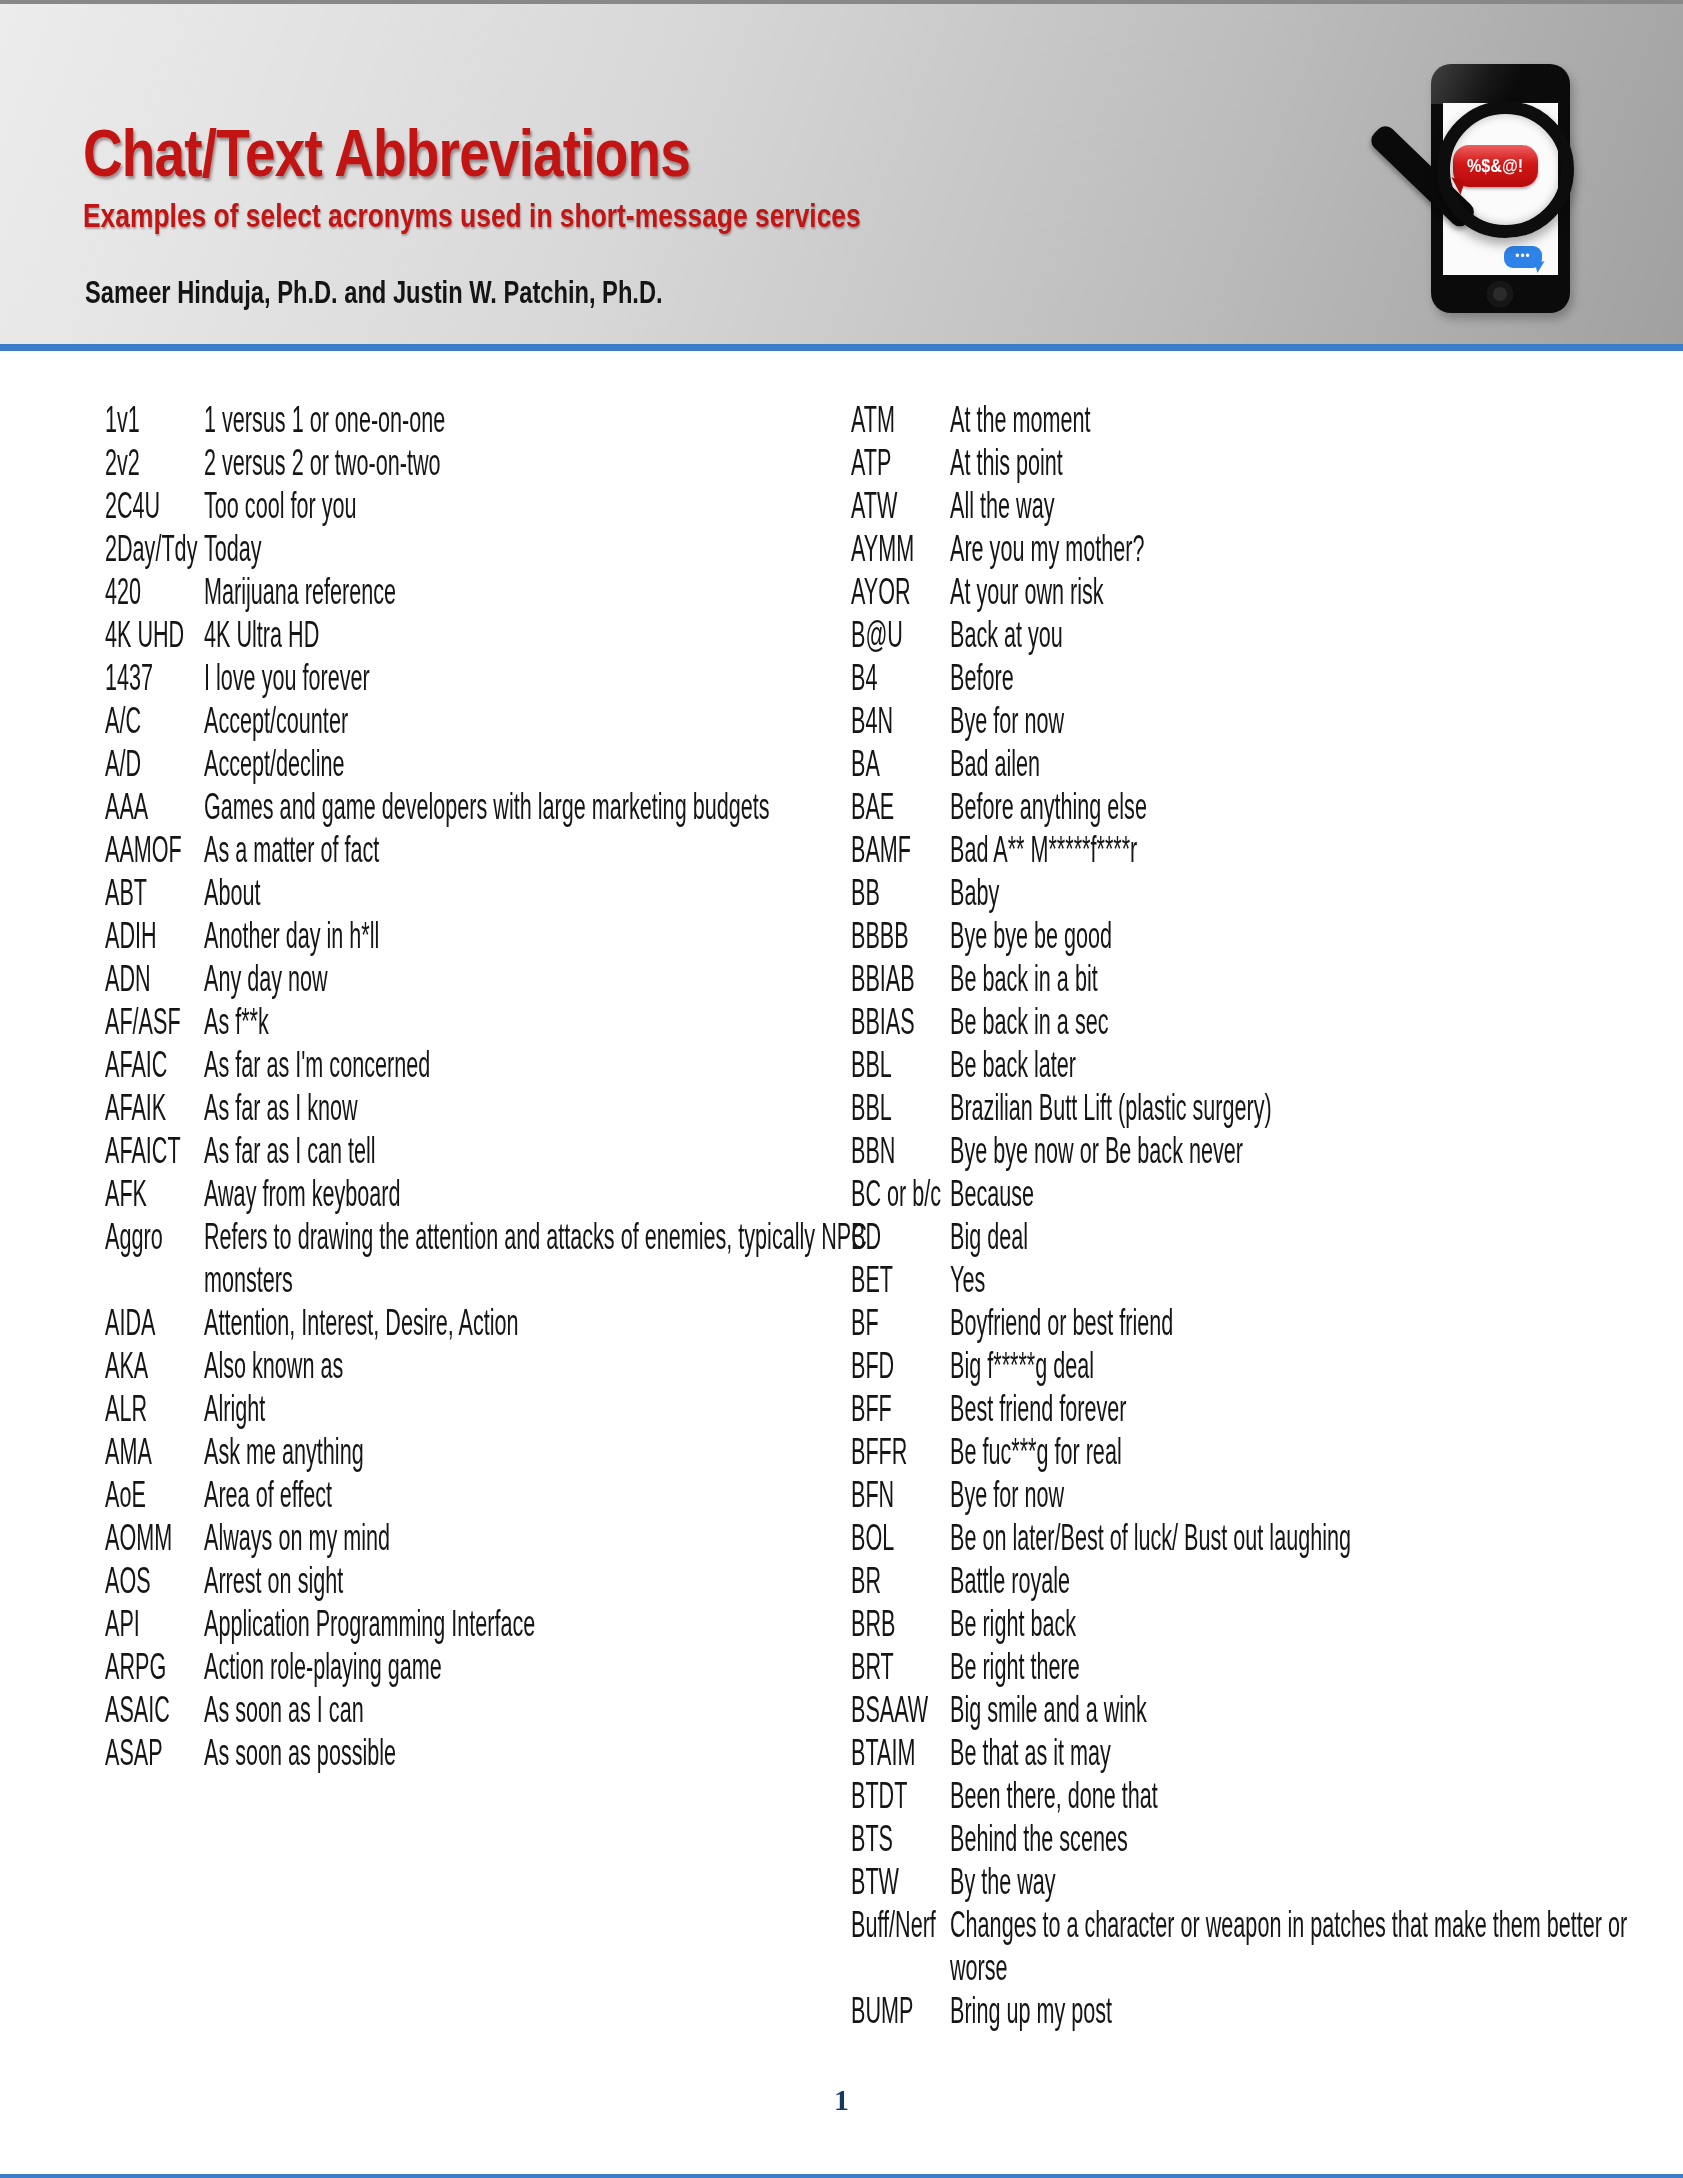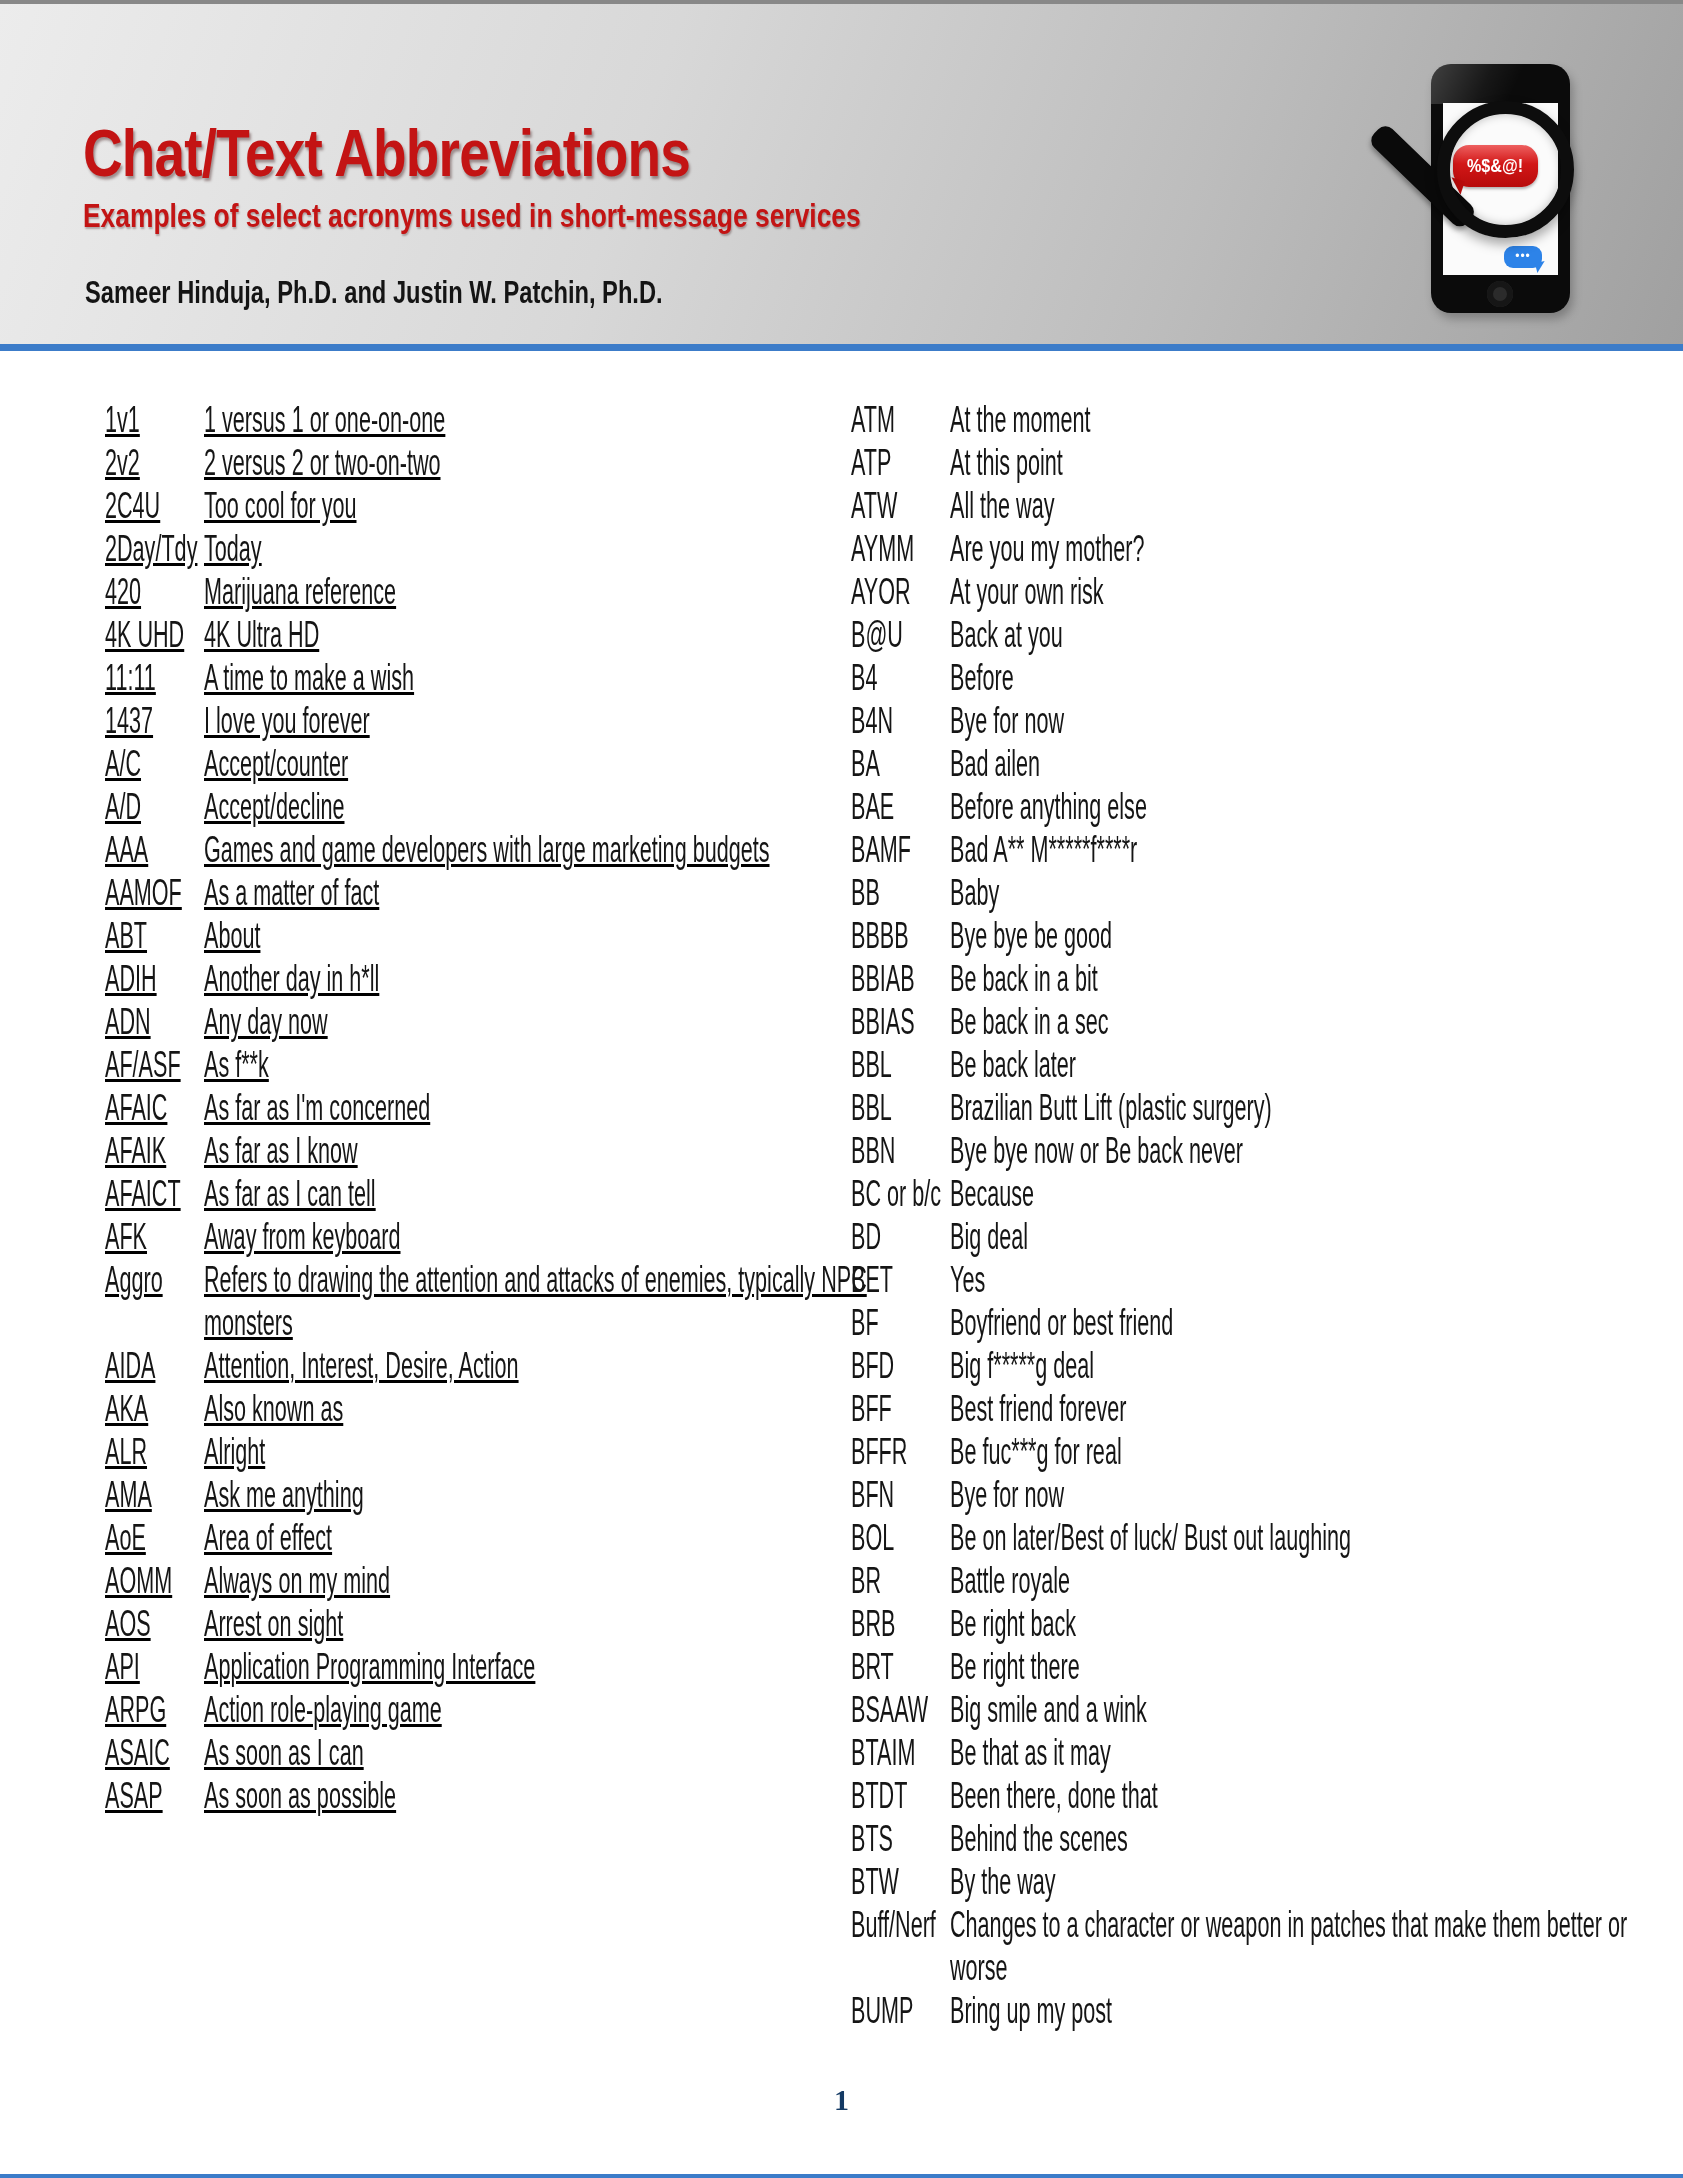--- a/index.html
+++ b/index.html
@@ -70,21 +70,21 @@
     background:#0a0a0a; border-radius:10px; transform:rotate(44deg); transform-origin:100% 50%;
     box-shadow:2px 3px 5px rgba(0,0,0,.35);
   }
   .lens-ring {
     position:absolute; left:83px; top:59px; width:111px; height:111px; z-index:5;
     border:13px solid #0d0d0d; border-radius:50%;
     box-shadow:0 6px 12px rgba(0,0,0,.35), inset 0 0 10px rgba(0,0,0,.25);
   }
   
   .col { position:absolute; top:394px; }
-  .col-left  { left:105px; width:733px;text-decoration:underline; }
+  .col-left  { left:105px; width:733px; }
   .col-right { left:851px; width:772px; }
   .row { display:flex; align-items:flex-start; min-height:43px; }
   .abbr, .def {
     font-size:36px; line-height:43px; color:#151515; white-space:pre;
     transform:scaleX(.60); transform-origin:0 0; display:block;
   }
   .abbr { flex:0 0 99px; width:99px; }
   .def  { flex:0 0 auto; }
   
   .page-number {
@@ -142,24 +142,20 @@
   <div class="row">
     <span class="abbr">420</span>
     <span class="def">Marijuana reference</span>
   </div>
 
   <div class="row">
     <span class="abbr">4K UHD</span>
     <span class="def">4K Ultra HD</span>
   </div>
 
-  <div class="row">
-    <span class="abbr">11:11</span>
-    <span class="def">A time to make a wish</span>
-  </div>
 
   <div class="row">
     <span class="abbr">1437</span>
     <span class="def">I love you forever</span>
   </div>
 
   <div class="row">
     <span class="abbr">A/C</span>
     <span class="def">Accept/counter</span>
   </div>

